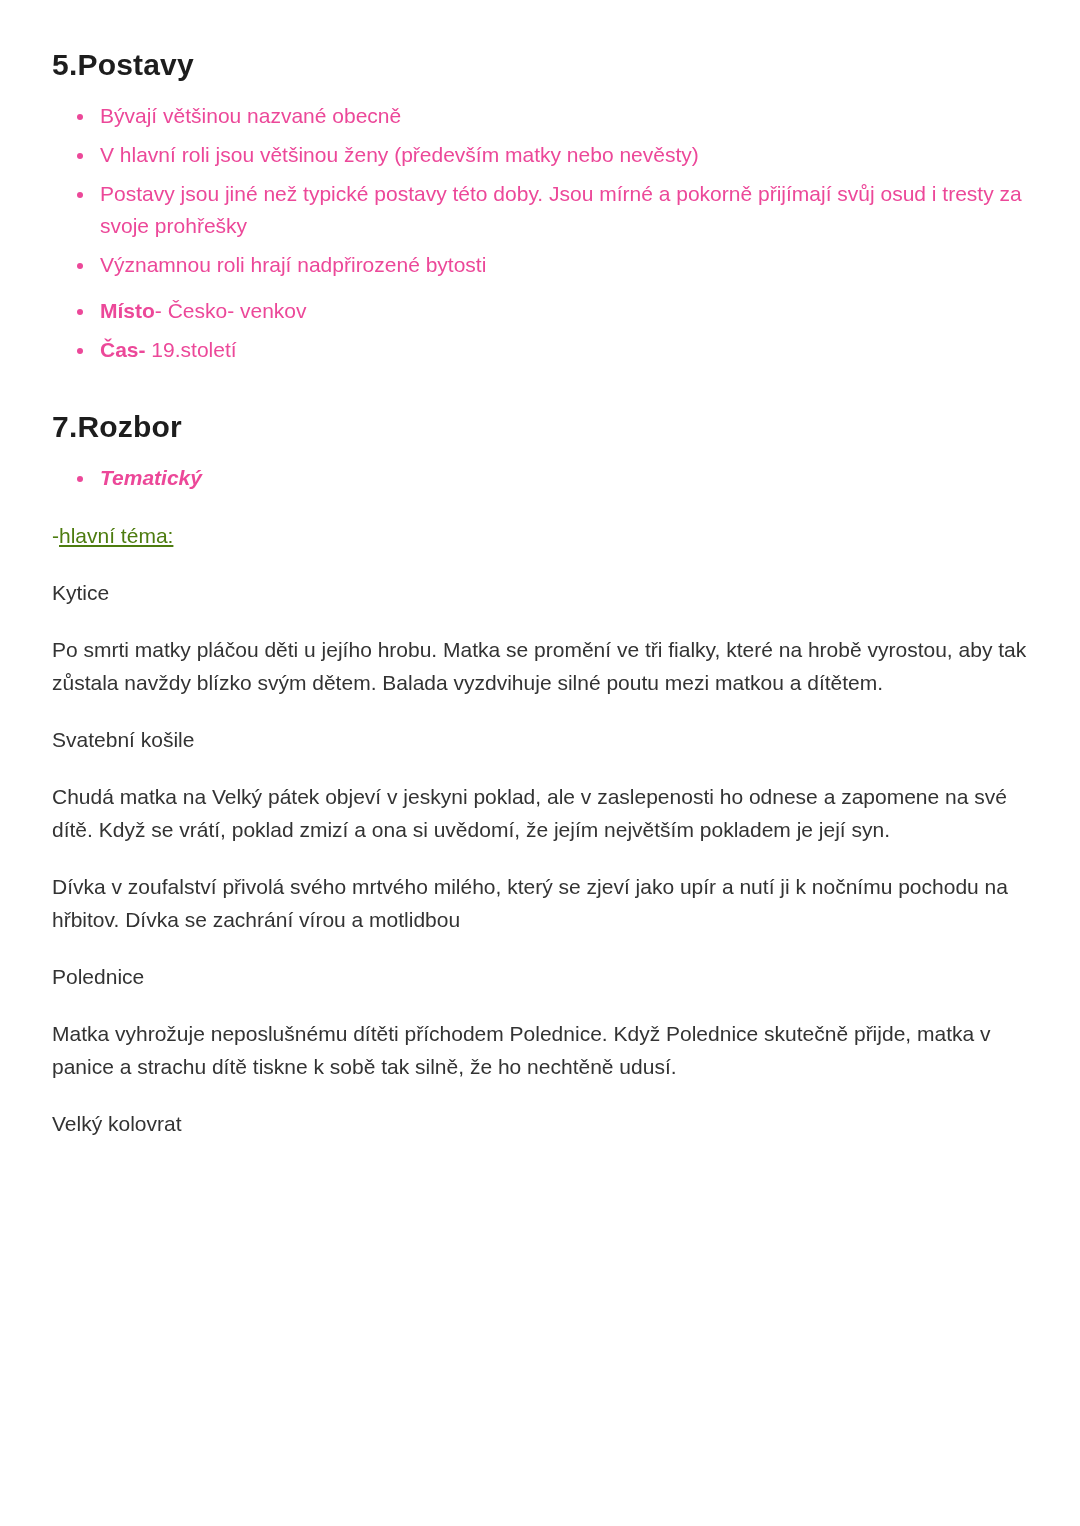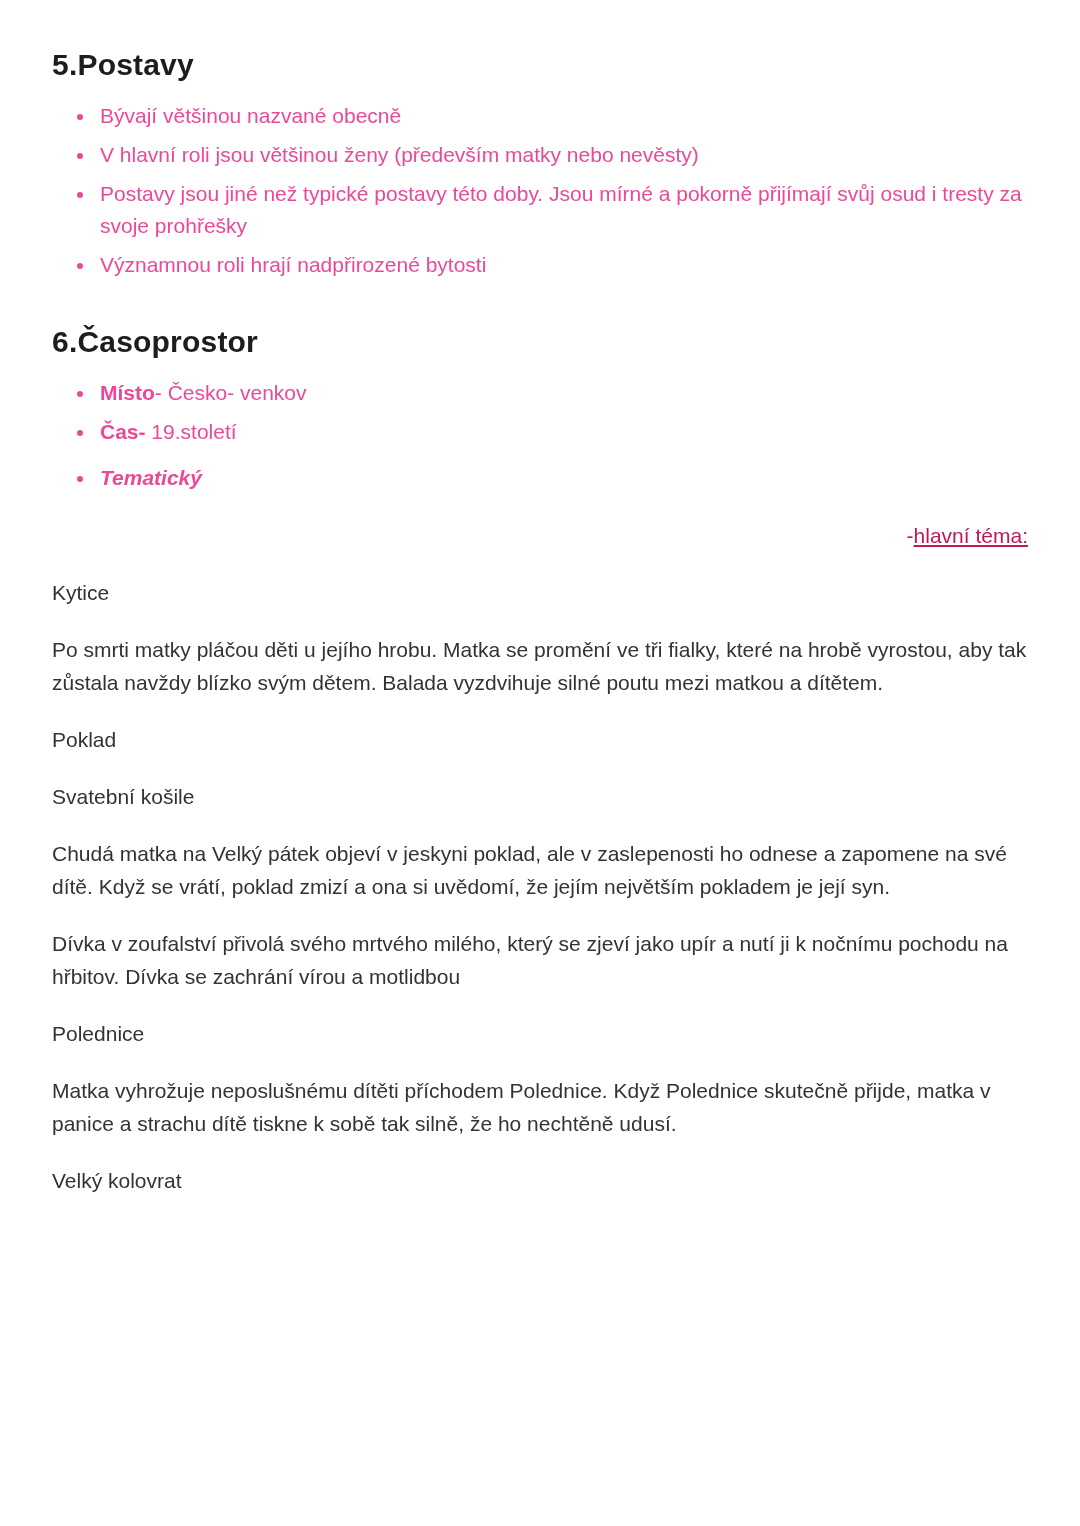--- a/index.html
+++ b/index.html
@@ -35,22 +35,21 @@
     color: #ec4899;
     padding-left: 4px;
   }
   ul.doc-list.sub { margin-top: 14px; }
   .bold { font-weight: 700; }
   .bold-italic { font-weight: 700; font-style: italic; }
   .doc-subheading {
     font-size: 21px;
     line-height: 32px;
     margin: 26px 0 0 0;
-    color: #be185d;
-    text-align: right;
+    color: #4d7c0f;
   }
   .doc-subheading .underlined { text-decoration: underline; }
   p.doc-p {
     font-size: 21px;
     line-height: 33px;
     margin: 24px 0 0 0;
     color: #333333;
     max-width: 978px;
   }
 </style>
@@ -60,36 +59,35 @@
 <div class="page">
 
   <h2 class="doc-heading">5.Postavy</h2>
   <ul class="doc-list">
     <li>Bývají většinou nazvané obecně</li>
     <li>V hlavní roli jsou většinou ženy (především matky nebo nevěsty)</li>
     <li>Postavy jsou jiné než typické postavy této doby. Jsou mírné a pokorně přijímají svůj osud i tresty za svoje prohřešky</li>
     <li>Významnou roli hrají nadpřirozené bytosti</li>
   </ul>
 
-  <h2 class="doc-heading spaced">6.Časoprostor</h2>
   <ul class="doc-list sub">
     <li><span class="bold">Místo</span><span>- Česko- venkov</span></li>
     <li><span class="bold">Čas-</span><span> 19.století</span></li>
   </ul>
 
+  <h2 class="doc-heading spaced">7.Rozbor</h2>
   <ul class="doc-list sub">
     <li><span class="bold-italic">Tematický</span></li>
   </ul>
 
   <p class="doc-subheading"><span>-</span><span class="underlined">hlavní téma:</span></p>
 
   <p class="doc-p">Kytice</p>
   <p class="doc-p">Po smrti matky pláčou děti u jejího hrobu. Matka se promění ve tři fialky, které na hrobě vyrostou, aby tak zůstala navždy blízko svým dětem. Balada vyzdvihuje silné poutu mezi matkou a dítětem.</p>
 
-  <p class="doc-p">Poklad</p>
   <p class="doc-p">Svatební košile</p>
 
   <p class="doc-p">Chudá matka na Velký pátek objeví v jeskyni poklad, ale v zaslepenosti ho odnese a zapomene na své dítě. Když se vrátí, poklad zmizí a ona si uvědomí, že jejím největším pokladem je její syn.</p>
   <p class="doc-p">Dívka v zoufalství přivolá svého mrtvého milého, který se zjeví jako upír a nutí ji k nočnímu pochodu na hřbitov. Dívka se zachrání vírou a motlidbou</p>
 
   <p class="doc-p">Polednice</p>
   <p class="doc-p">Matka vyhrožuje neposlušnému dítěti příchodem Polednice. Když Polednice skutečně přijde, matka v panice a strachu dítě tiskne k sobě tak silně, že ho nechtěně udusí.</p>
 
   <p class="doc-p">Velký kolovrat</p>
 

